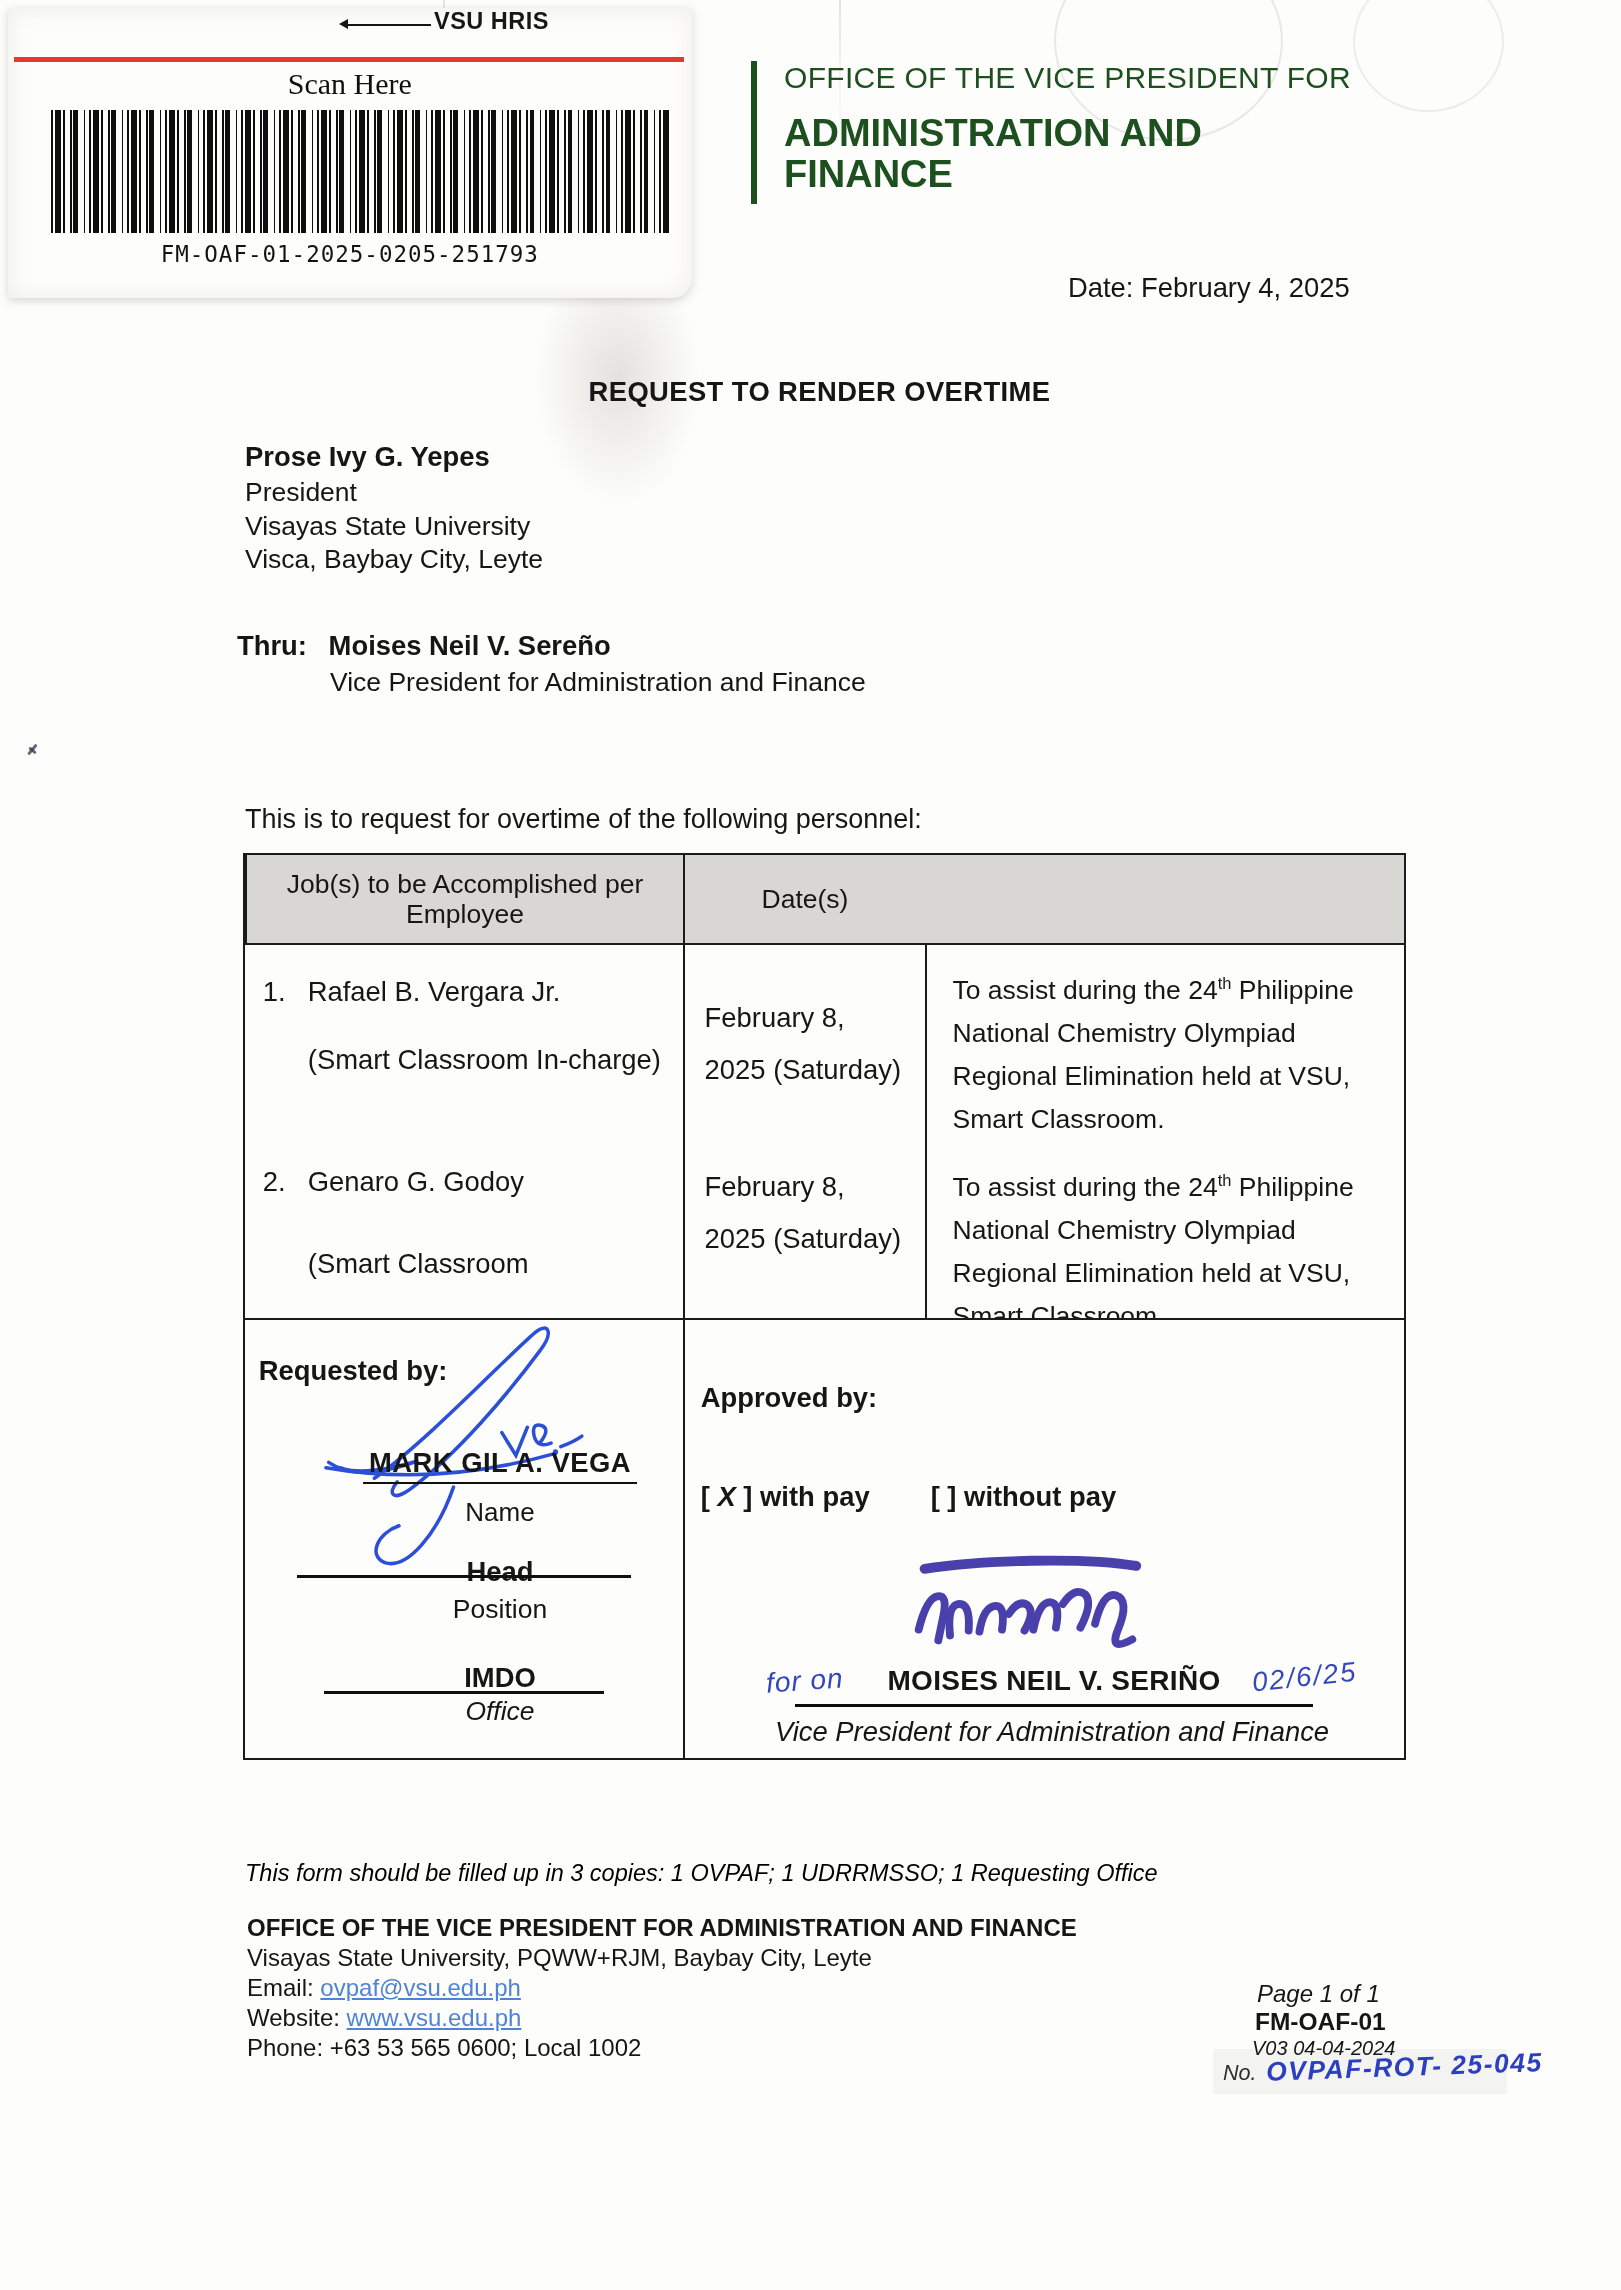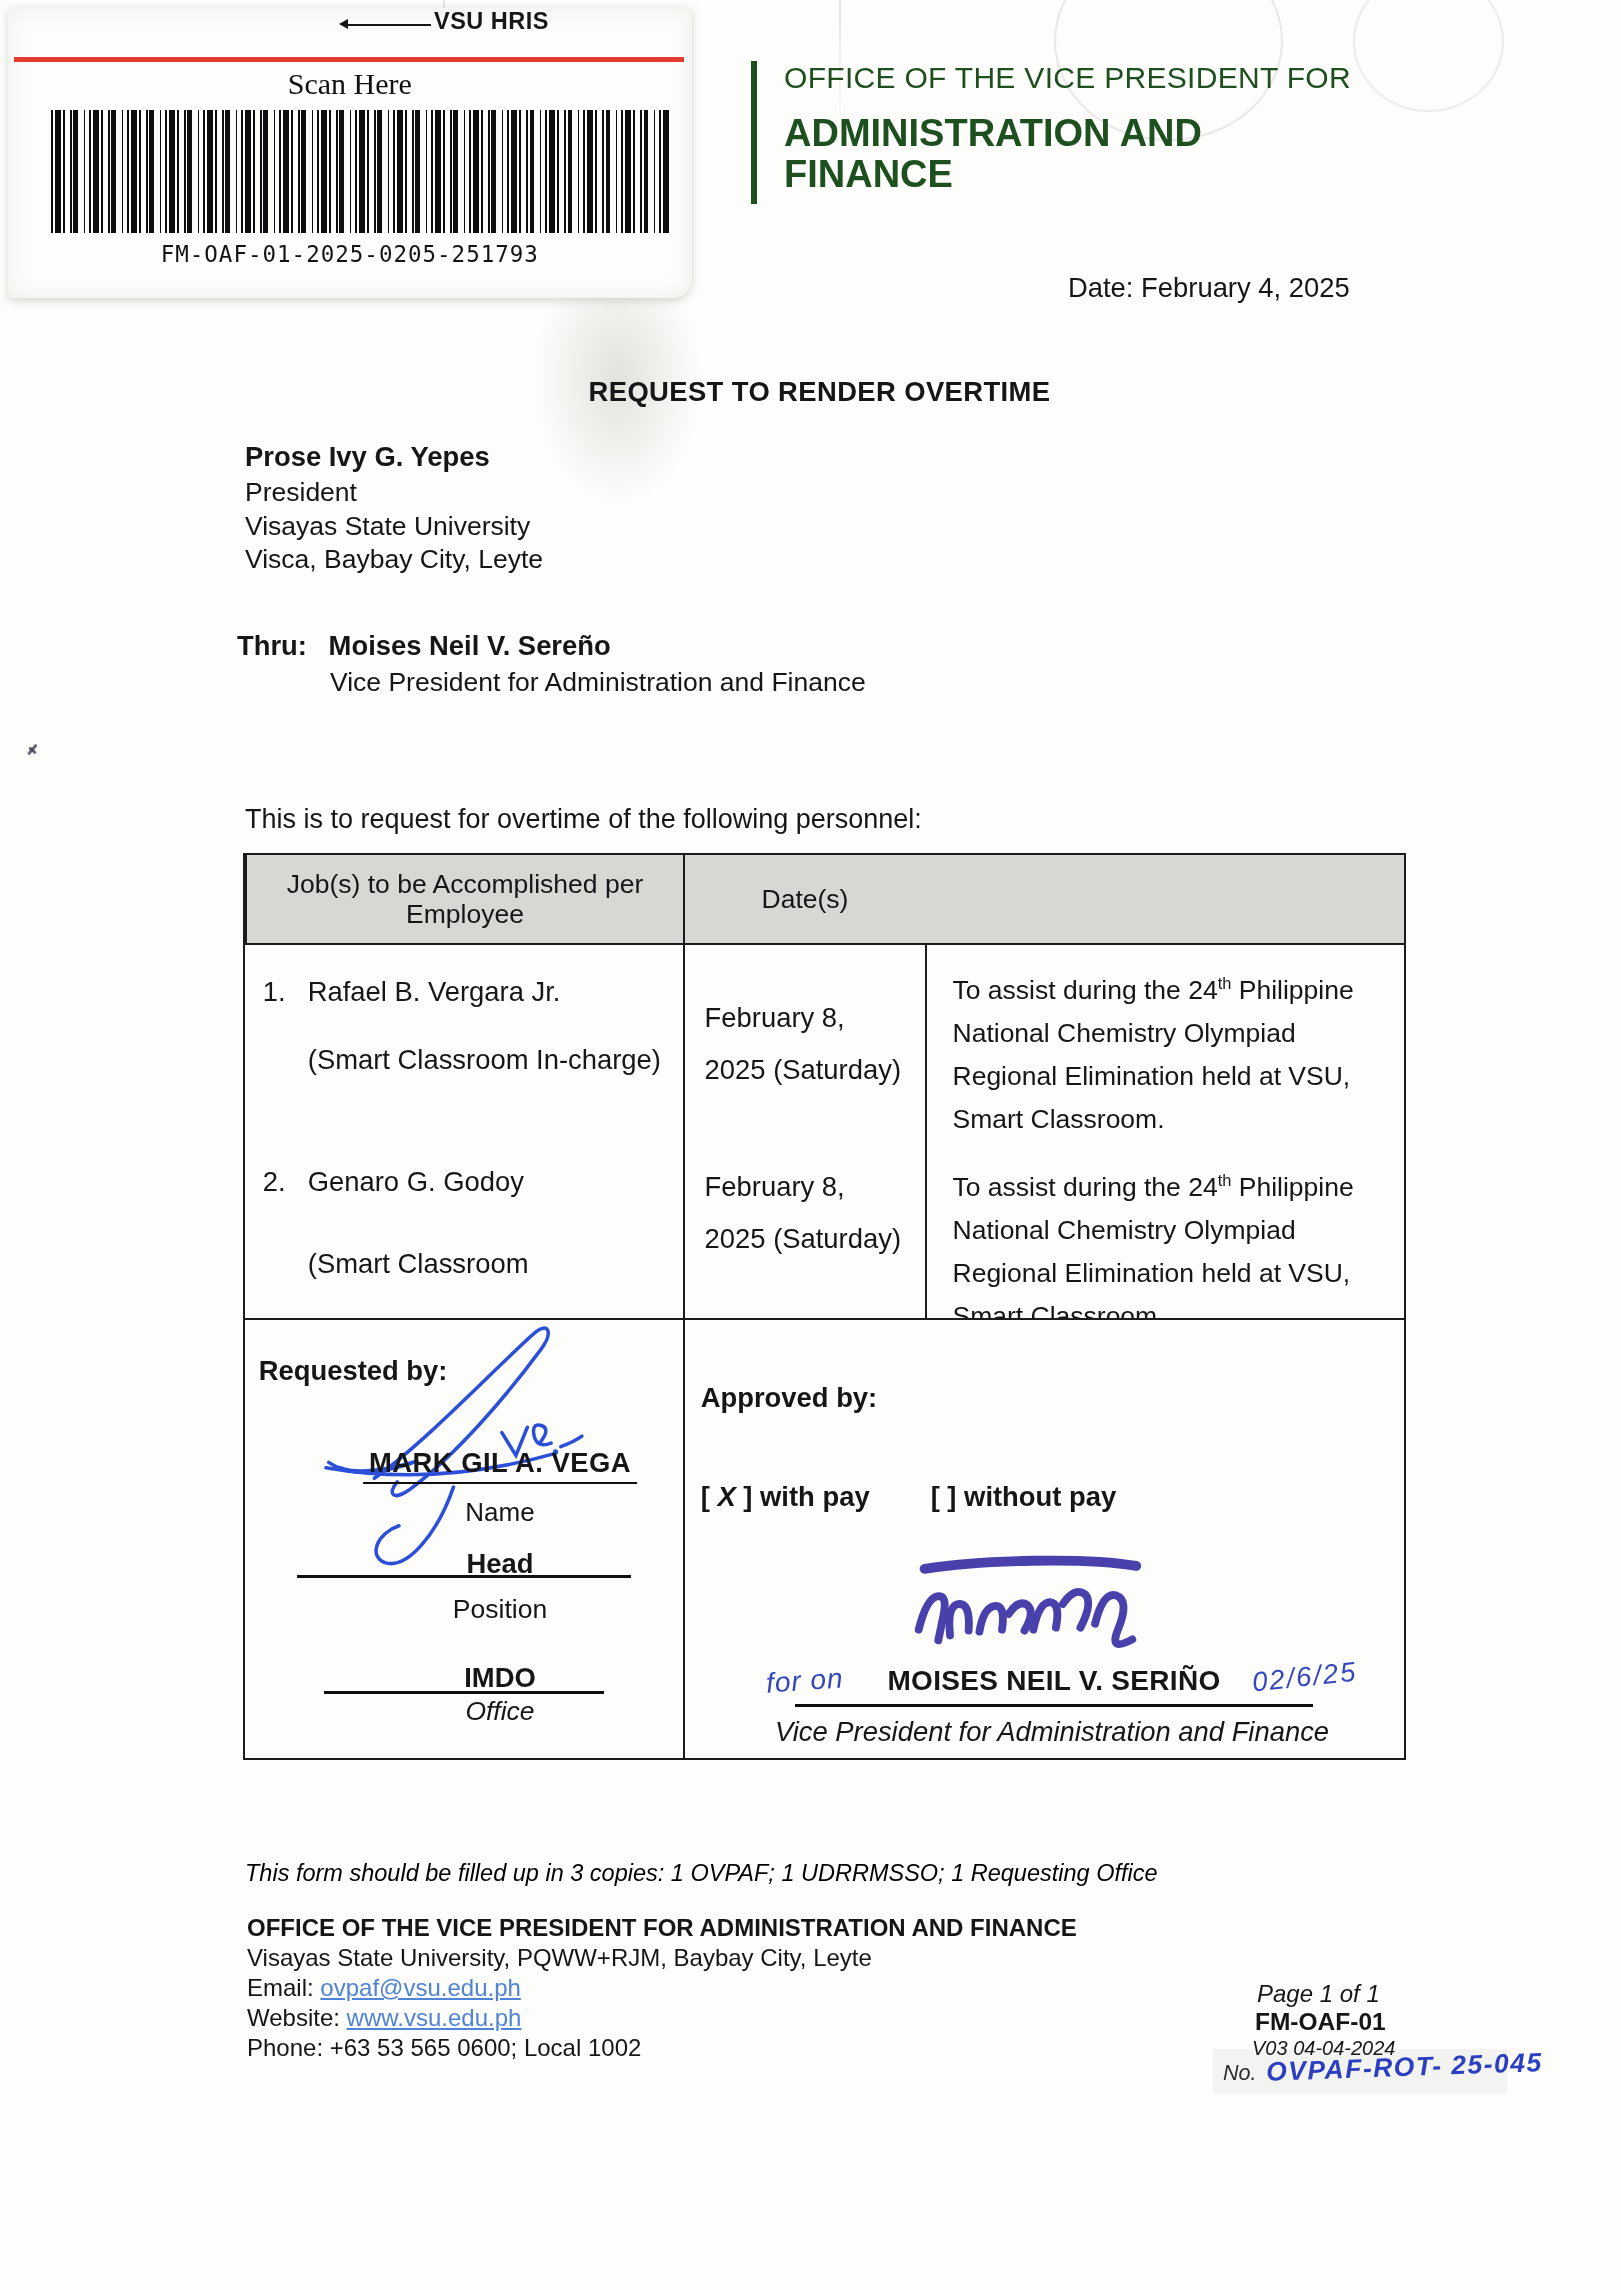--- a/index.html
+++ b/index.html
@@ -78,21 +78,21 @@
   .j2{margin-top:25.5px;}
   sup{font-size:.62em;line-height:0;}
   
   .t-sign{display:grid;grid-template-columns:438px 718px;height:438px;border-top:2.9px solid #1b1b1b;}
   .t-sign>div{position:relative;box-sizing:border-box;}
   .req-label{left:13.7px;top:35px;font-size:27.4px;font-weight:700;}
   .sig-svg{left:76px;top:0px;}
   .cstack{left:50%;transform:translateX(-50%);text-align:center;white-space:nowrap;margin-left:36px;}
   .sig-name{top:127px;font-size:27.4px;font-weight:700;letter-spacing:0.5px;border-bottom:2.9px solid #101010;padding:0 5.9px 2.9px;}
   .cap-name{top:177px;font-size:26px;}
-  .sig-pos{top:228px;font-size:27.4px;font-weight:700;}
+  .sig-pos{top:236px;font-size:27.4px;font-weight:700;}
   .uline{height:2.9px;background:#101010;left:50%;transform:translateX(-50%);}
   .ul-pos{top:255px;width:334px;}
   .cap-pos{top:274px;font-size:26.5px;}
   .sig-off{top:342px;font-size:27.4px;font-weight:700;}
   .ul-off{top:371px;width:280px;}
   .cap-off{top:376px;font-size:26.5px;font-style:italic;}
   .app-label{left:15.7px;top:62px;font-size:27.4px;font-weight:700;}
   .pay-line{left:15.7px;top:161px;font-size:27.4px;font-weight:700;}
   .pay-line .x{font-style:italic;}
   .pay-gap{display:inline-block;width:61px;}

